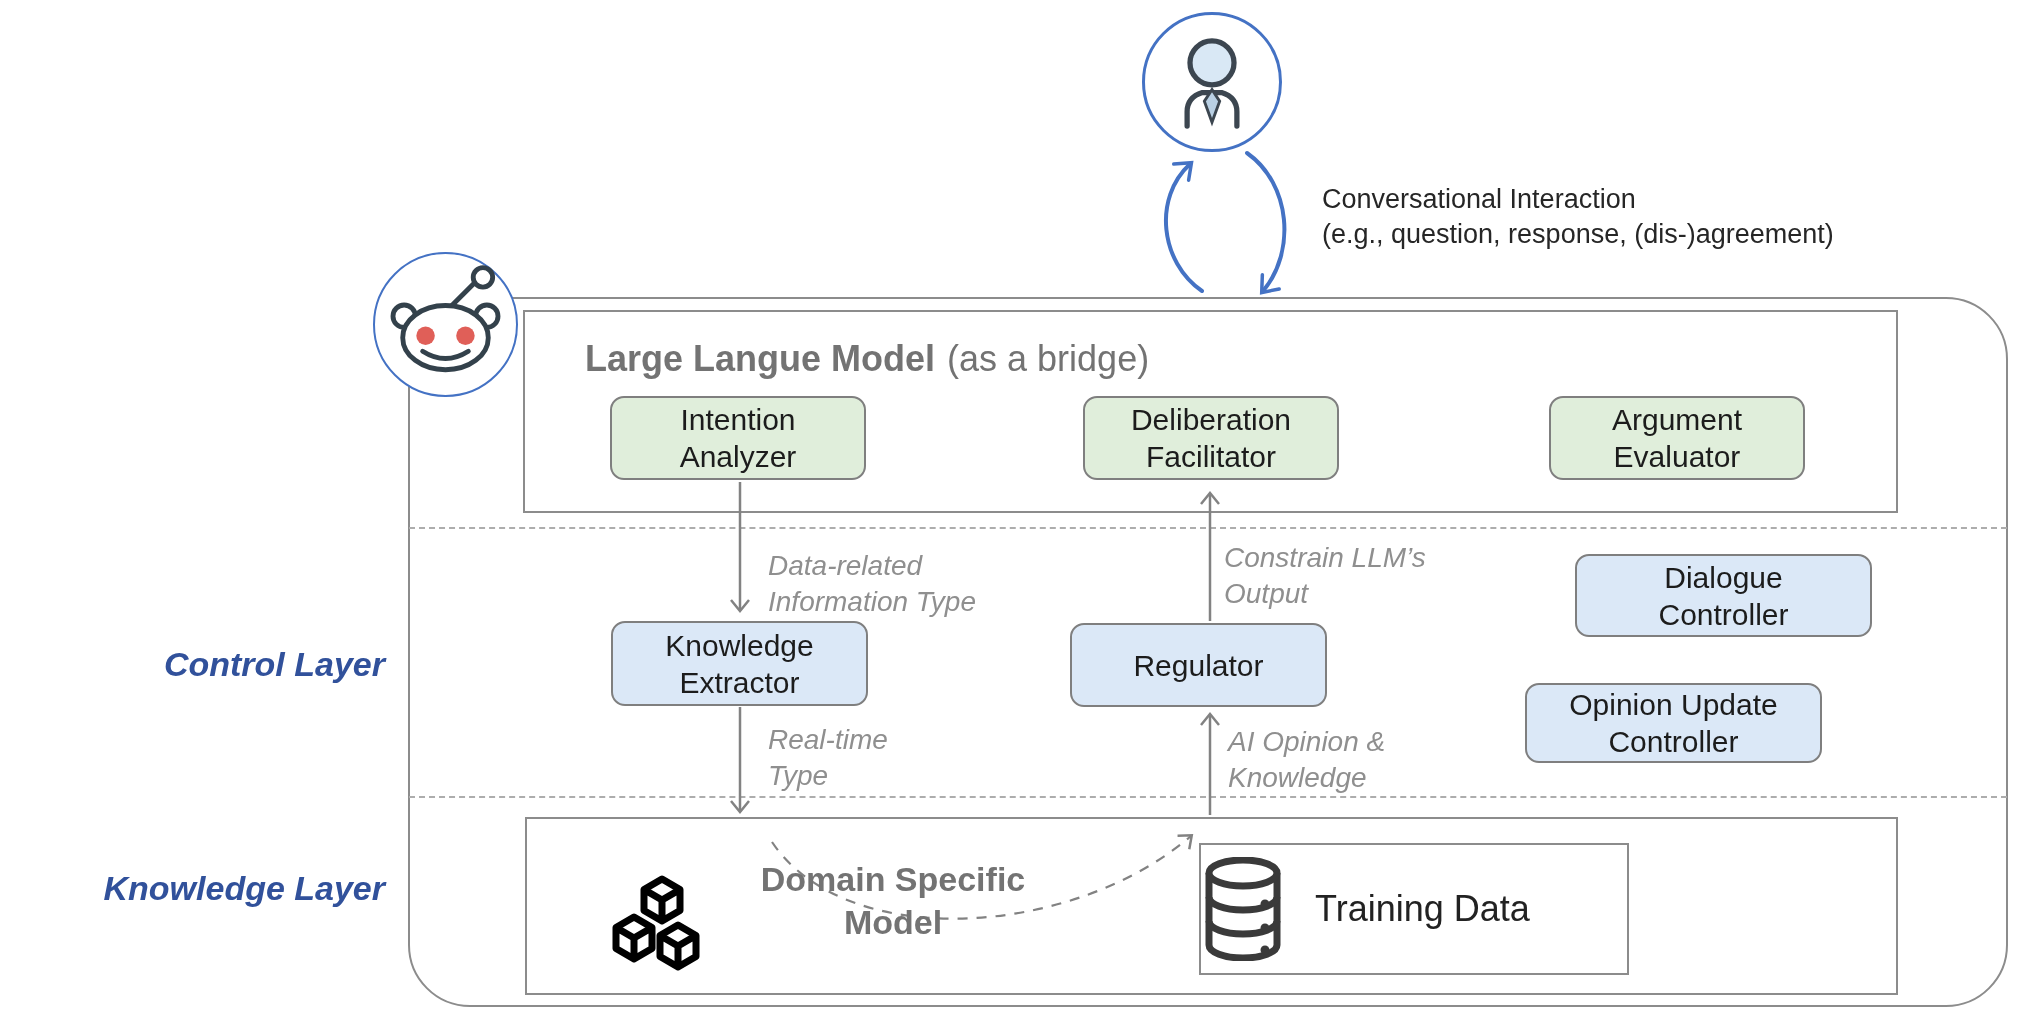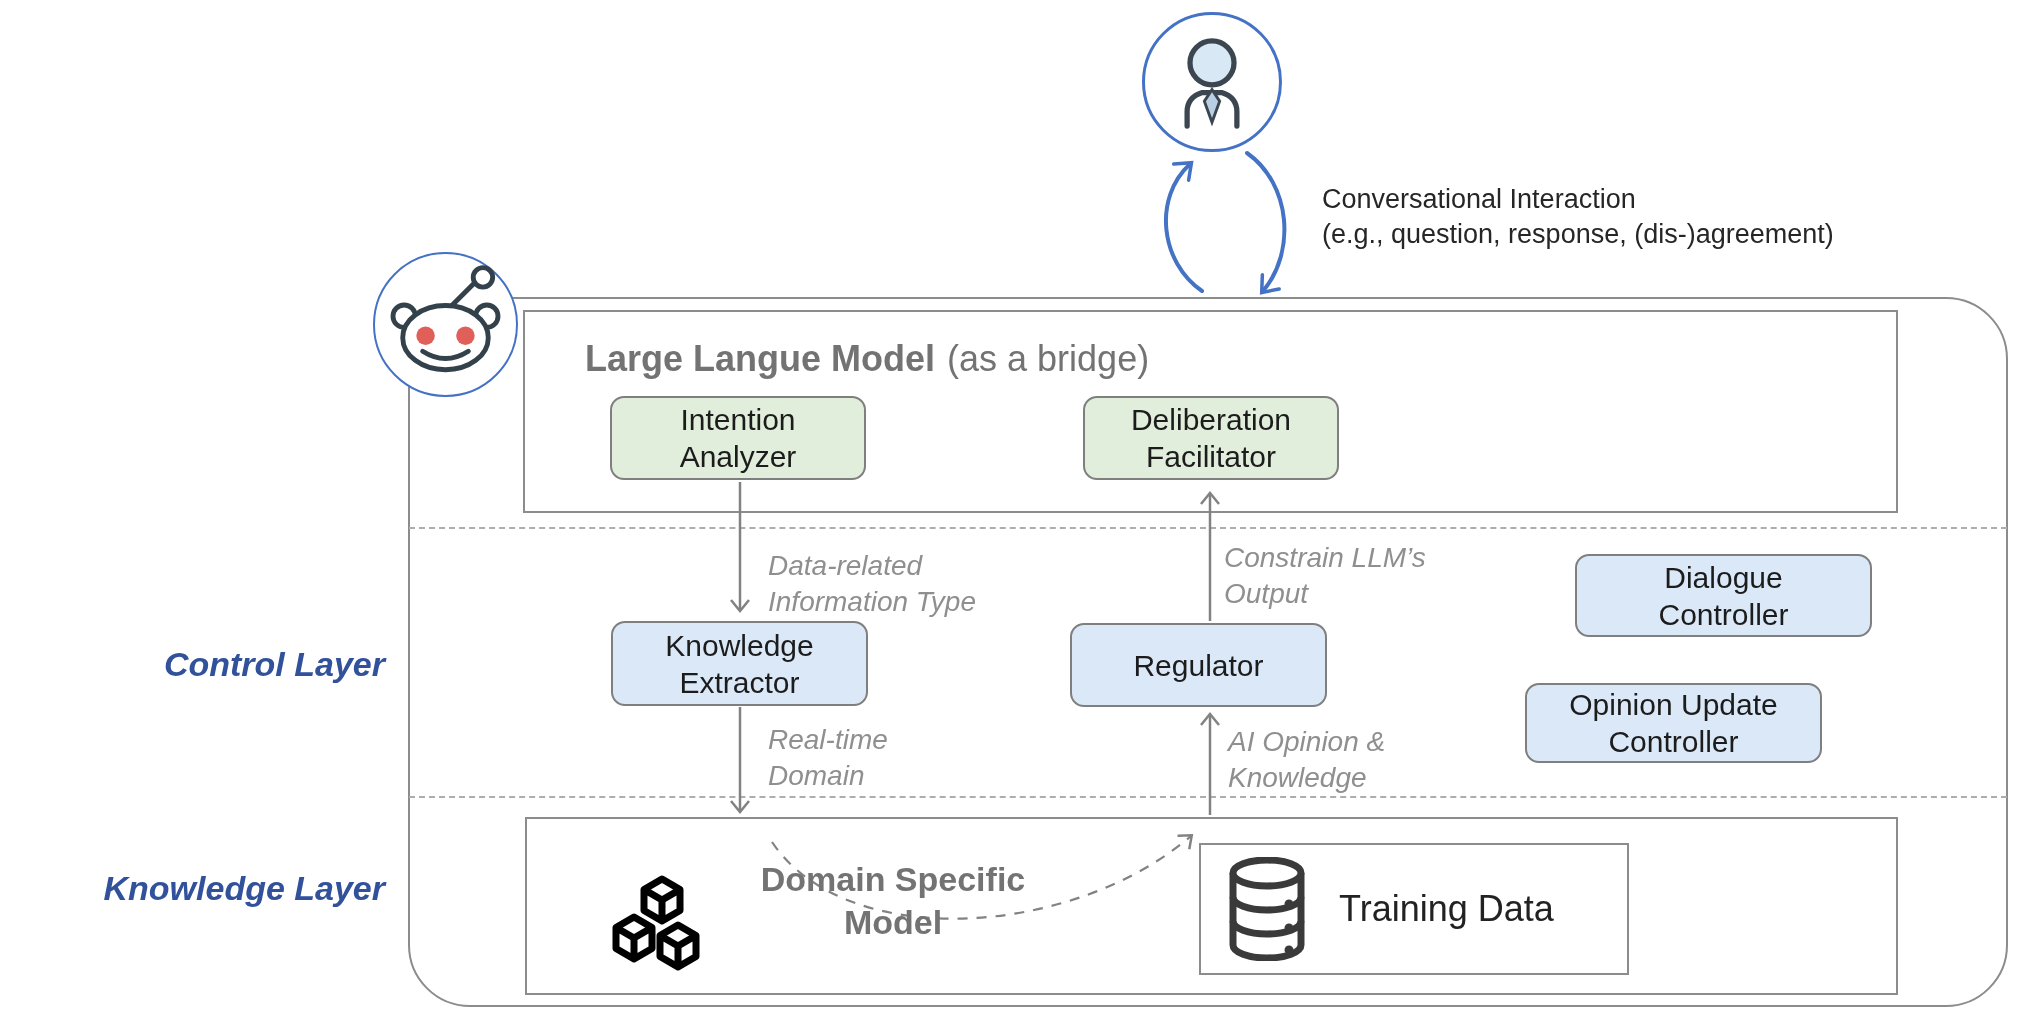--- a/index.html
+++ b/index.html
@@ -60,21 +60,21 @@
   .sep{left:409px;width:1598px;border-top:2px dashed #adadad;z-index:1;}
   .sep1{top:527px;}
   .sep2{top:796px;}
 
   .knowledge-box{left:525px;top:817px;width:1373px;height:178px;border:2px solid var(--frame-border);
     background:#fff;z-index:2;}
   .cube-wrap{left:598px;top:868px;width:118px;height:118px;z-index:3;}
   .domain-label{left:728px;top:858px;width:330px;text-align:center;font-size:34px;font-weight:bold;
     line-height:43px;color:#737373;z-index:4;}
   .training-box{left:1199px;top:843px;width:430px;height:132px;border:2.5px solid var(--frame-border);
-    background:#fff;z-index:3;display:flex;align-items:center;padding-left:24px;gap:30px;}
+    background:#fff;z-index:3;display:flex;align-items:center;gap:30px;}
   .training-label{font-size:36px;color:#222;}
 
   .edge-label{font-style:italic;font-size:28px;line-height:36px;color:var(--label-gray);z-index:4;}
   .e-datarelated{left:768px;top:548px;}
   .e-constrain{left:1224px;top:540px;}
   .e-realtime{left:768px;top:722px;}
   .e-aiopinion{left:1228px;top:724px;}
 
   .overlay{left:0;top:0;z-index:4;pointer-events:none;}
   .garrow{stroke:var(--arrow-gray);stroke-width:2.5;fill:none;}
@@ -142,20 +142,22 @@
   <div class="abs layer-label layer-knowledge">Knowledge Layer</div>
 
   <div class="abs llm-box"></div>
   <div class="abs llm-title">
     <span class="b">Large Langue Model</span><span class="r">(as a bridge)</span>
   </div>
   <div class="abs node green n-deliberation prelines">Deliberation
 Facilitator</div>
   <div class="abs node green n-intention prelines">Intention
 Analyzer</div>
+  <div class="abs node green n-argument prelines">Argument
+Evaluator</div>
 
   <div class="abs sep sep1"></div>
   <div class="abs sep sep2"></div>
 
   <div class="abs node blue n-extractor prelines">Knowledge
 Extractor</div>
   <div class="abs node blue n-regulator prelines">Regulator</div>
   <div class="abs node blue n-dialogue prelines">Dialogue
 Controller</div>
   <div class="abs node blue n-opinion prelines">Opinion Update
@@ -189,17 +191,17 @@
       <circle cx="64" cy="93" r="4.5" fill="#3a3a3a"></circle>
     </svg>
     <div class="training-label">Training Data</div>
   </div>
 
   <div class="abs edge-label e-datarelated prelines">Data-related
 Information Type</div>
   <div class="abs edge-label e-constrain prelines">Constrain LLM’s
 Output</div>
   <div class="abs edge-label e-realtime prelines">Real-time
-Domain</div>
+Type</div>
   <div class="abs edge-label e-aiopinion prelines">AI Opinion &amp;
 Knowledge</div>
 
 </div>
 
 </body></html>

